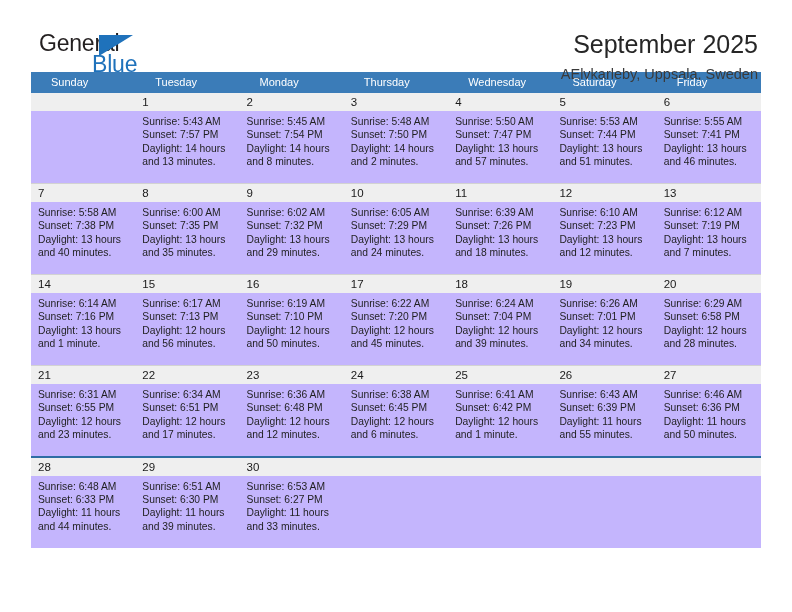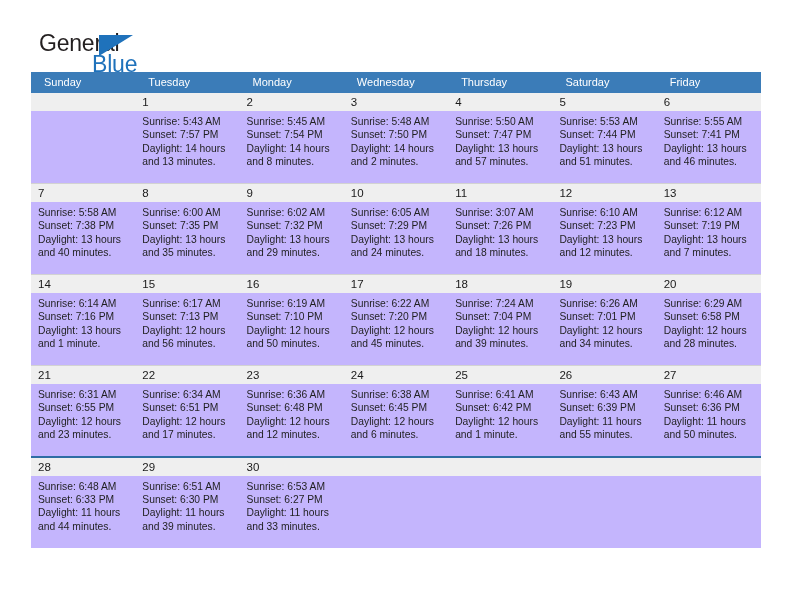--- a/index.html
+++ b/index.html
@@ -73,21 +73,21 @@
   .weekhead {
     display: grid;
     grid-template-columns: repeat(7, 1fr);
     background: #3b7cb8;
     height: 21px;
   }
   .weekhead .dow {
     color: #ffffff;
     font-size: 11px;
     line-height: 21px;
-    padding-left: 13px;
+    padding-left: 20px;
     white-space: nowrap;
   }
 
   .week { position: relative; }
   .week .datebar {
     display: grid;
     grid-template-columns: repeat(7, 1fr);
     background: #efefef;
     height: 18px;
   }
@@ -128,29 +128,33 @@
 <body>
 
 <div class="page">
 
   <div class="top">
     <div class="brand">
       <span class="brand-general">General</span>
       <span class="brand-tri"></span>
       <span class="brand-blue">Blue</span>
     </div>
+    <div class="titles">
+      <div class="cal-title">September 2025</div>
+      <div class="cal-sub">AElvkarleby, Uppsala, Sweden</div>
+    </div>
   </div>
 
   <div class="cal">
     <div class="weekhead">
       <div class="dow">Sunday</div>
       <div class="dow">Tuesday</div>
       <div class="dow">Monday</div>
+      <div class="dow">Thursday</div>
       <div class="dow">Wednesday</div>
-      <div class="dow">Thursday</div>
       <div class="dow">Saturday</div>
       <div class="dow">Friday</div>
     </div>
 
     <div class="week">
       <div class="datebar">
         <div class="daynum"></div>
         <div class="daynum">1</div>
         <div class="daynum">2</div>
         <div class="daynum">3</div>
@@ -234,21 +238,21 @@
           <p>Daylight: 13 hours</p>
           <p>and 29 minutes.</p>
         </div>
         <div class="cell">
           <p>Sunrise: 6:05 AM</p>
           <p>Sunset: 7:29 PM</p>
           <p>Daylight: 13 hours</p>
           <p>and 24 minutes.</p>
         </div>
         <div class="cell">
-          <p>Sunrise: 3:07 AM</p>
+          <p>Sunrise: 6:39 AM</p>
           <p>Sunset: 7:26 PM</p>
           <p>Daylight: 13 hours</p>
           <p>and 18 minutes.</p>
         </div>
         <div class="cell">
           <p>Sunrise: 6:10 AM</p>
           <p>Sunset: 7:23 PM</p>
           <p>Daylight: 13 hours</p>
           <p>and 12 minutes.</p>
         </div>
@@ -291,21 +295,21 @@
           <p>Daylight: 12 hours</p>
           <p>and 50 minutes.</p>
         </div>
         <div class="cell">
           <p>Sunrise: 6:22 AM</p>
           <p>Sunset: 7:20 PM</p>
           <p>Daylight: 12 hours</p>
           <p>and 45 minutes.</p>
         </div>
         <div class="cell">
-          <p>Sunrise: 7:24 AM</p>
+          <p>Sunrise: 6:24 AM</p>
           <p>Sunset: 7:04 PM</p>
           <p>Daylight: 12 hours</p>
           <p>and 39 minutes.</p>
         </div>
         <div class="cell">
           <p>Sunrise: 6:26 AM</p>
           <p>Sunset: 7:01 PM</p>
           <p>Daylight: 12 hours</p>
           <p>and 34 minutes.</p>
         </div>

